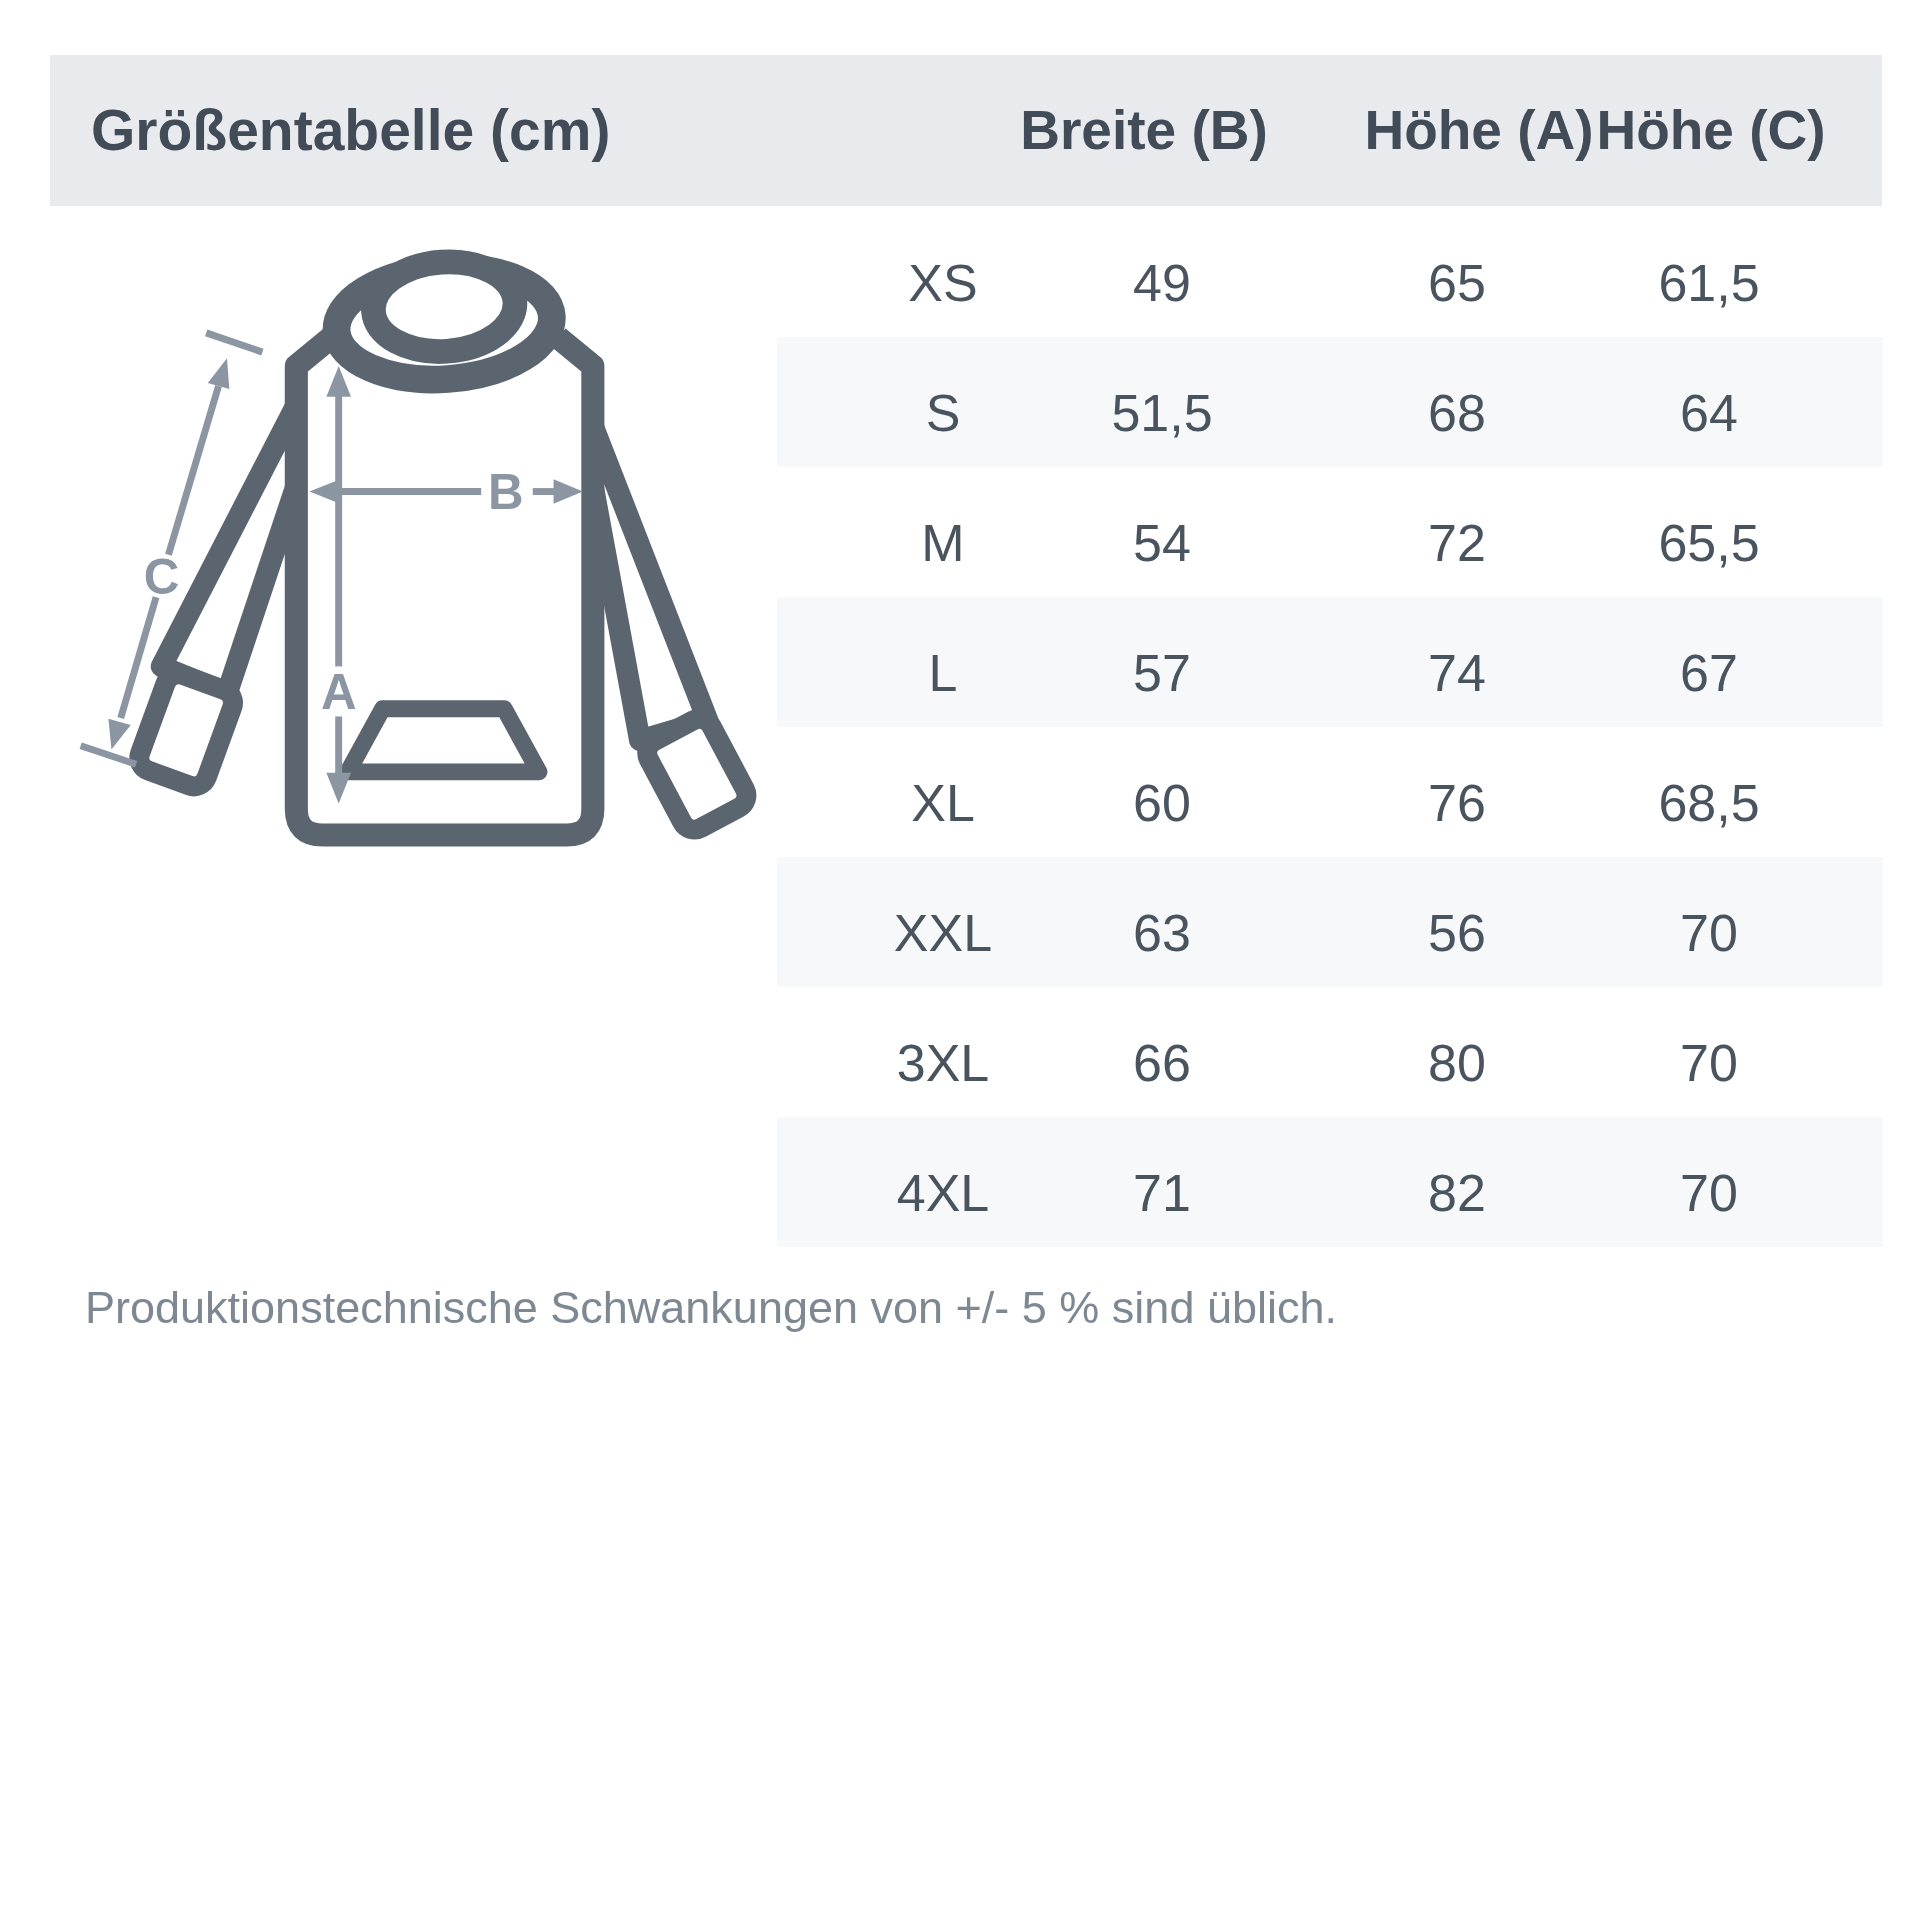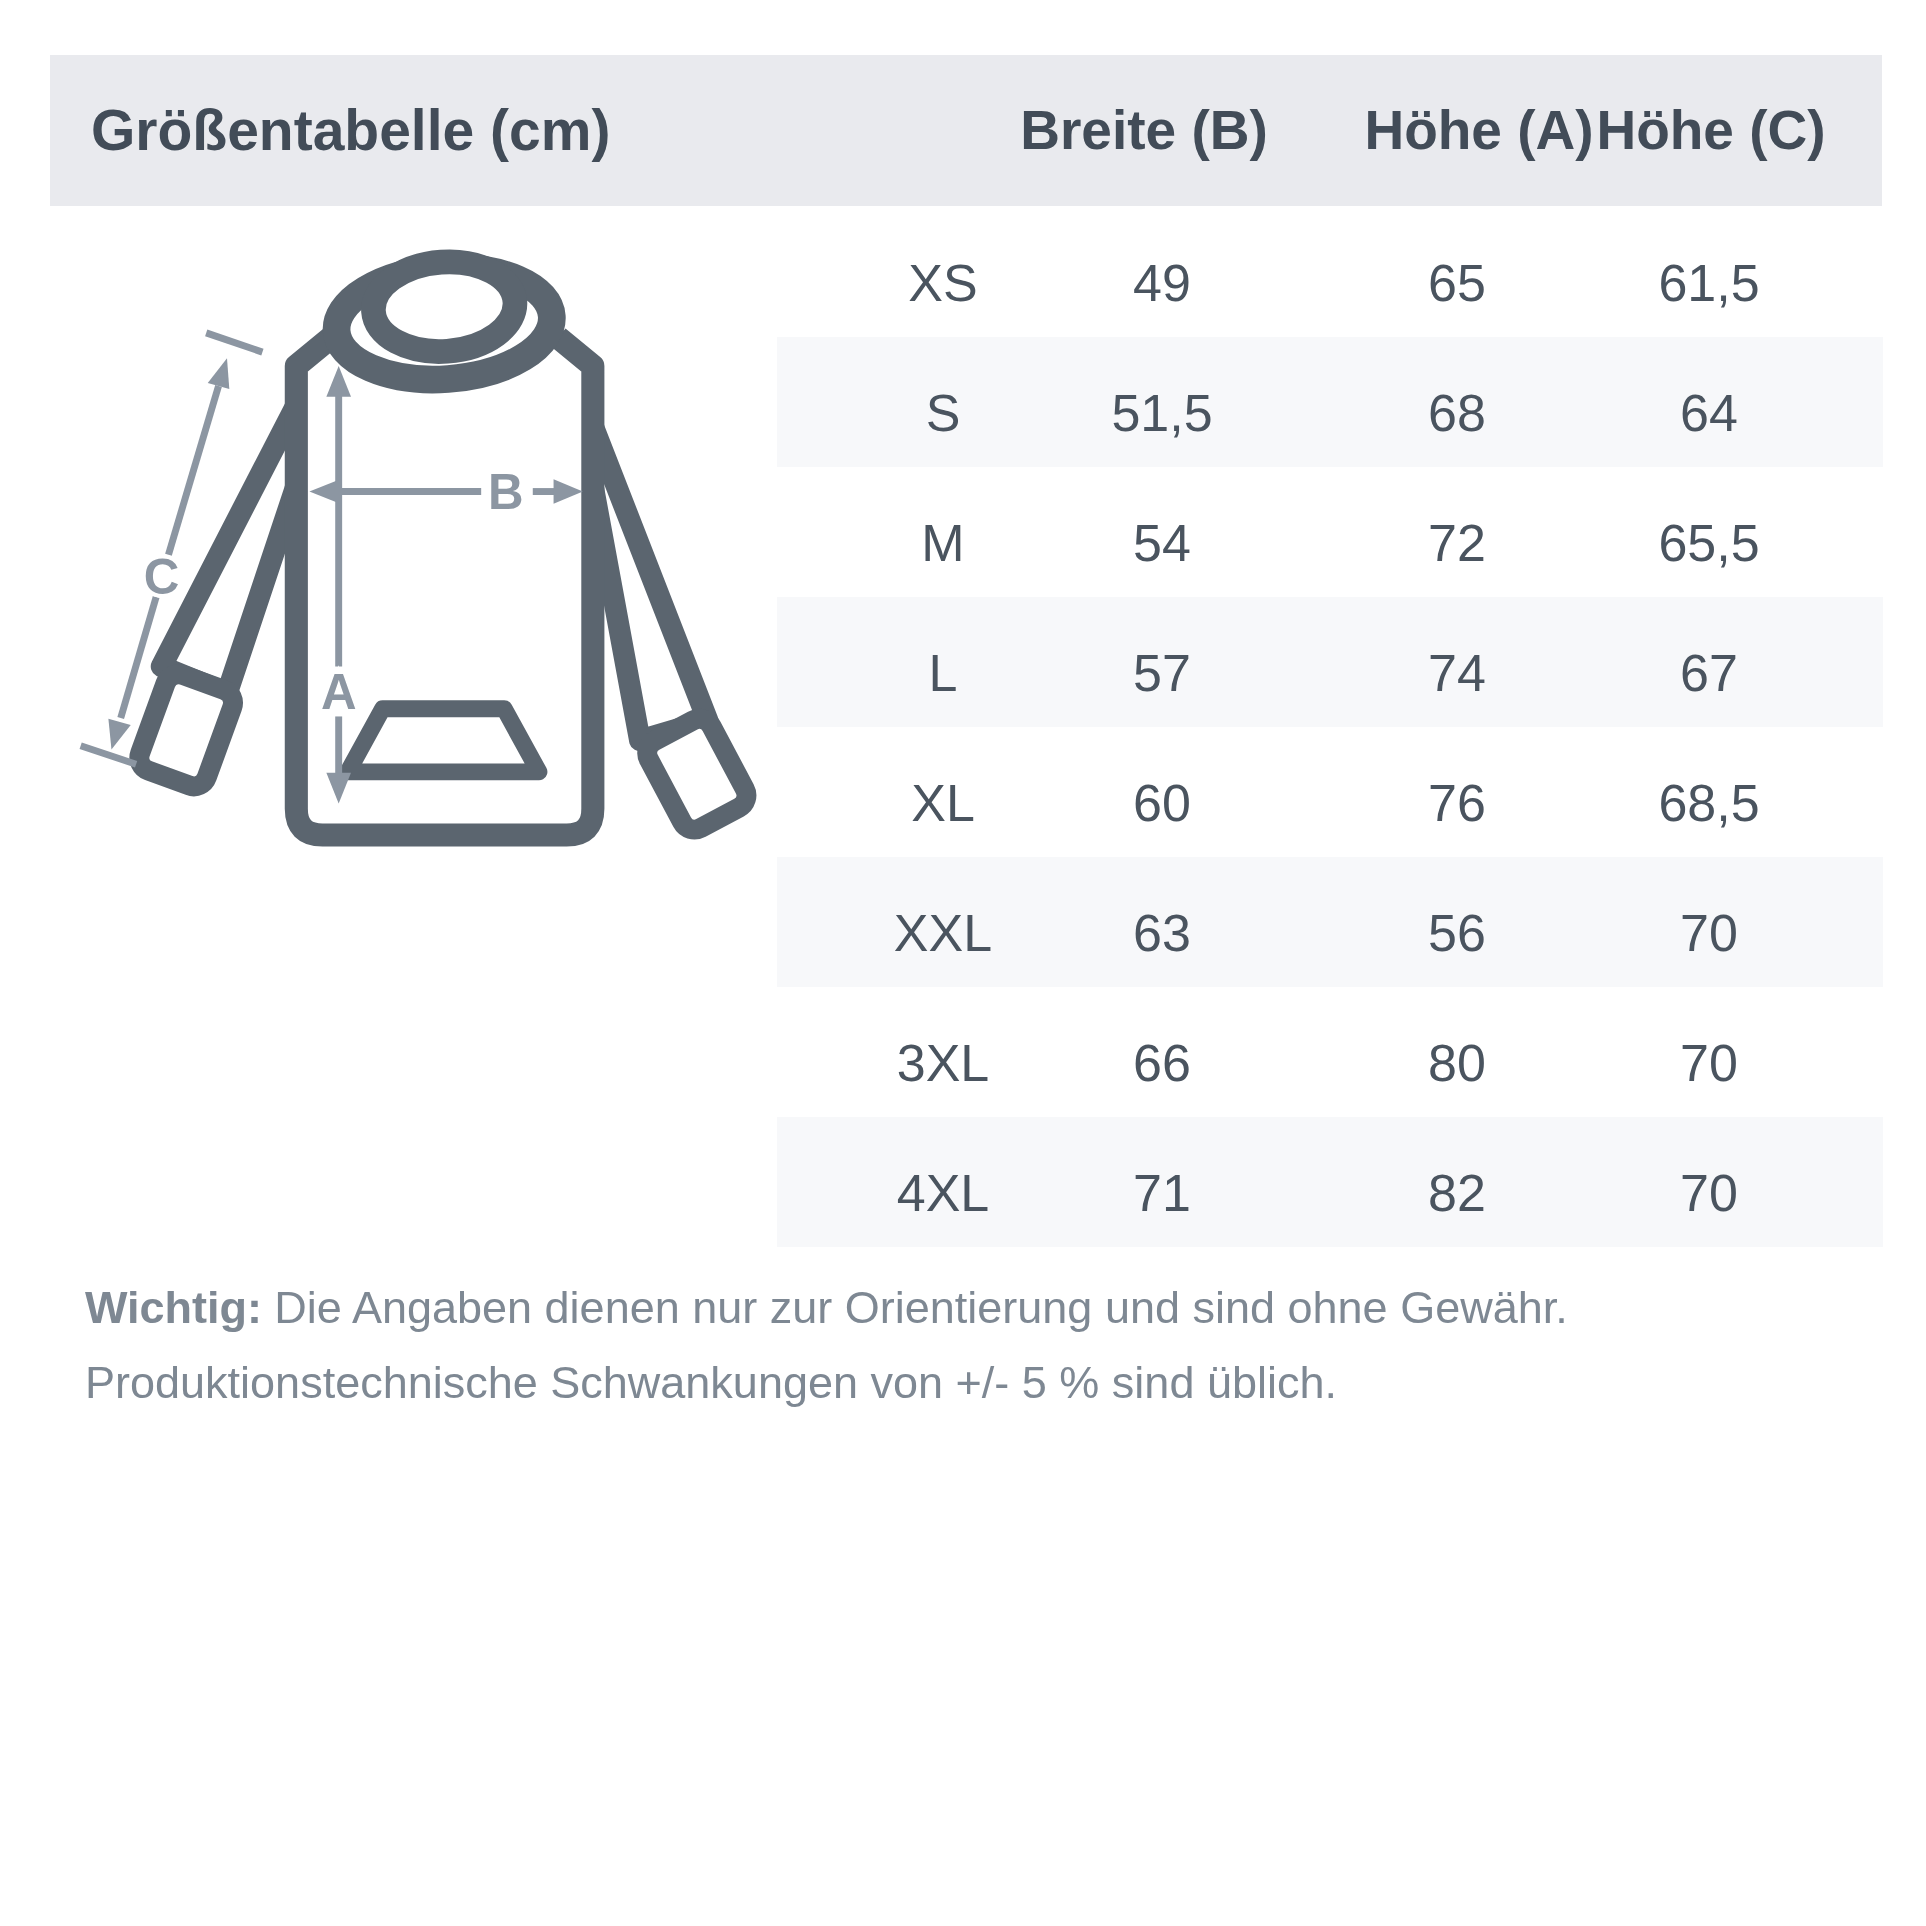--- a/index.html
+++ b/index.html
@@ -150,18 +150,17 @@
     </div>
     <div class="trow stripe">
       <span class="cell size">4XL</span>
       <span class="cell breite">71</span>
       <span class="cell hoehe">82</span>
       <span class="cell aermel">70</span>
     </div>
   </div>
 
   <div class="note">
-    <div><b>Wichtig:</b><span>Die Angaben dienen nur zur Orientierung und sind ohne Gewähr.</span></div>
     <div>Produktionstechnische Schwankungen von +/- 5 % sind üblich.</div>
   </div>
 
 </div>
 
 
 </body></html>

